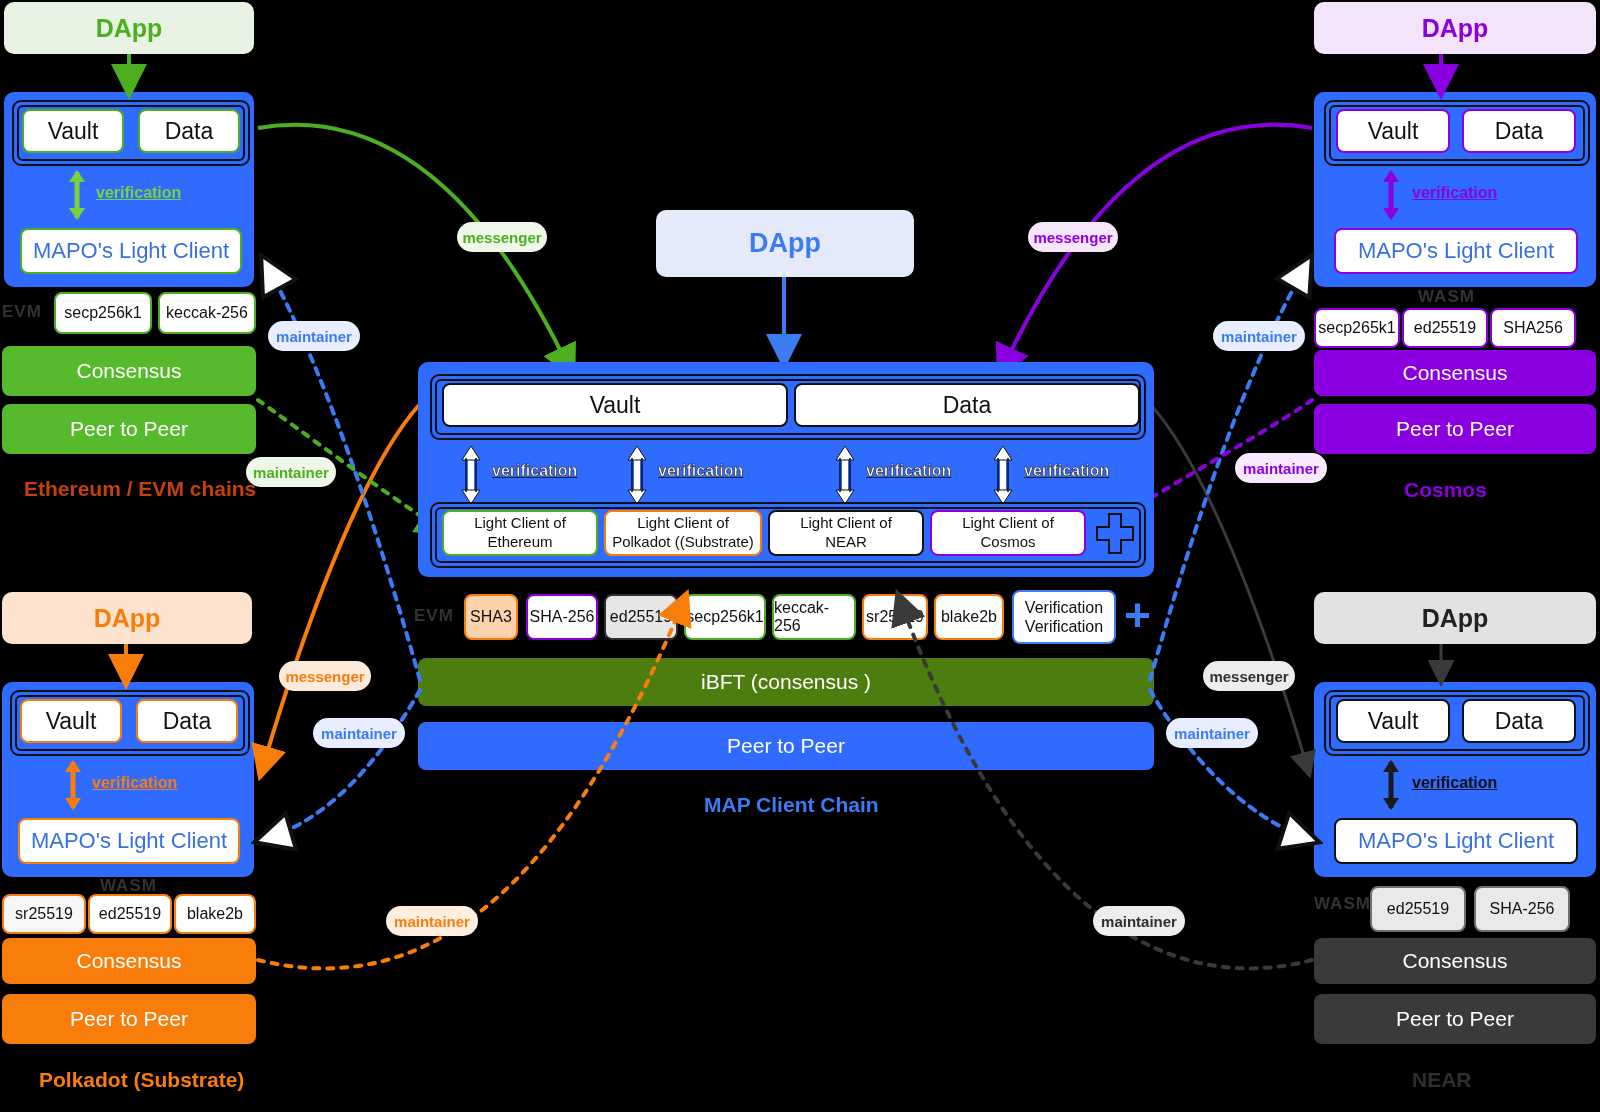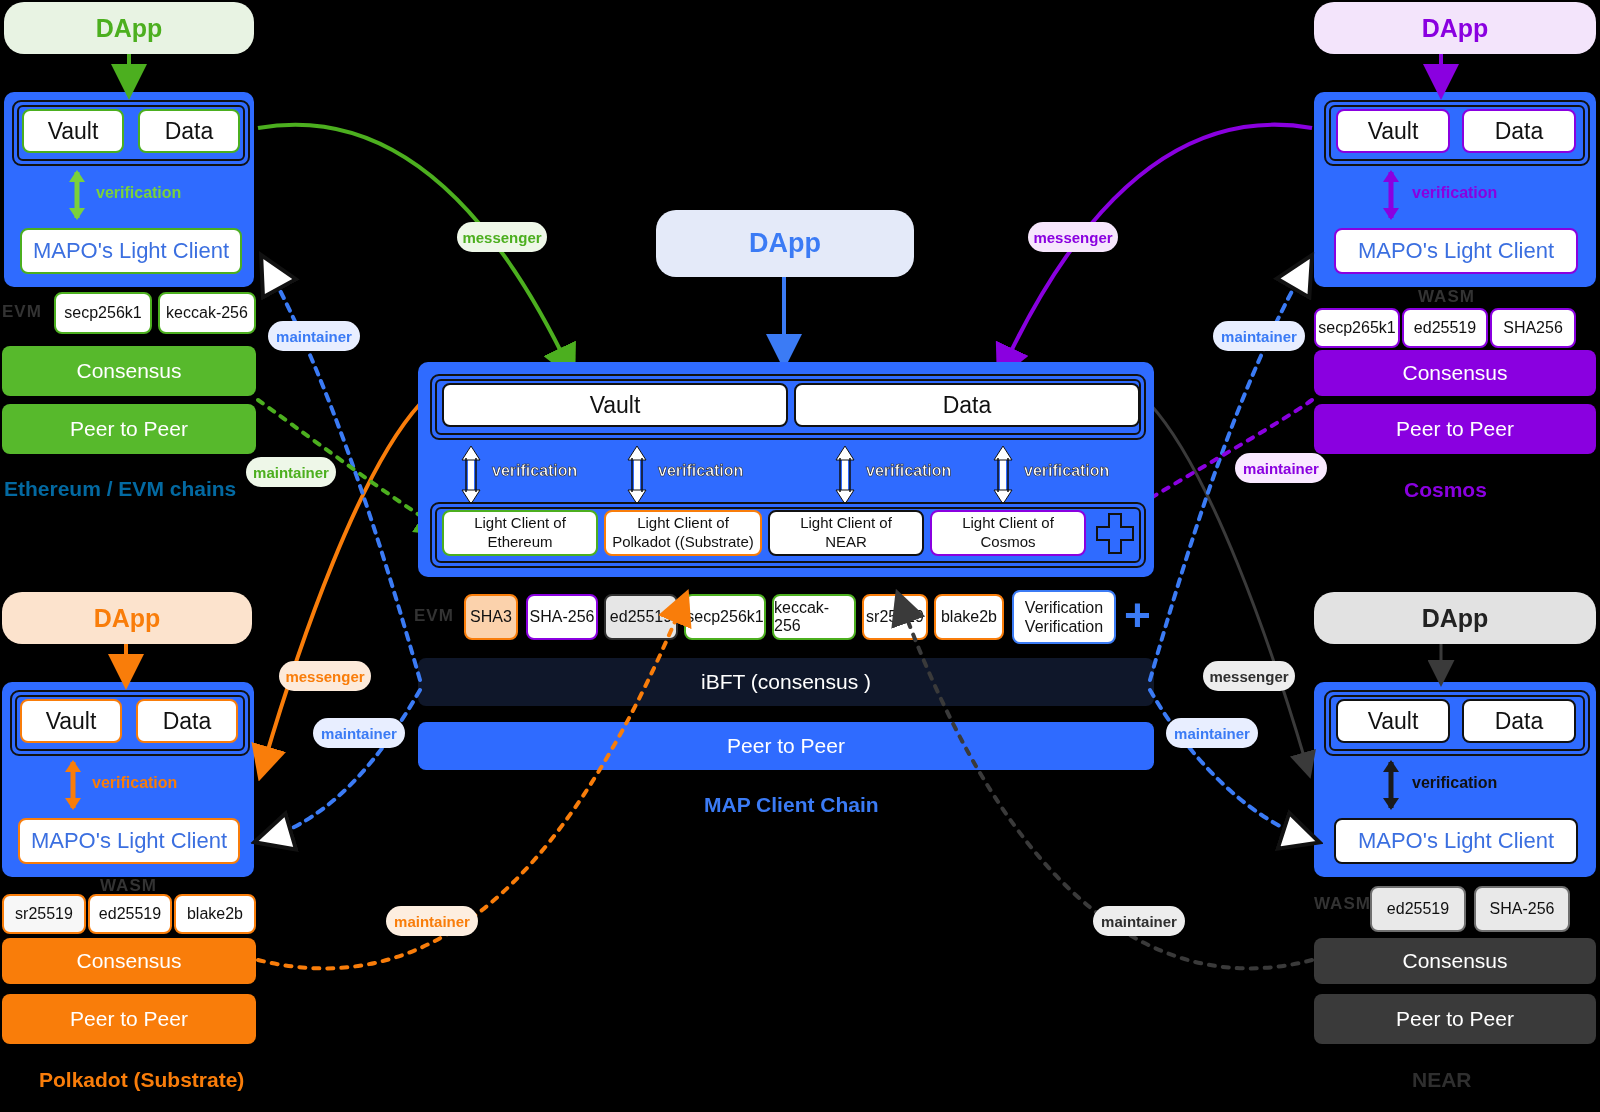--- a/index.html
+++ b/index.html
@@ -3,30 +3,30 @@
 <meta charset="utf-8">
 <style>
   html,body{margin:0;padding:0;background:#000;}
   body{width:1600px;height:1112px;position:relative;overflow:hidden;
        font-family:"Liberation Sans",sans-serif;}
   #stage{position:absolute;left:0;top:0;width:1600px;height:1112px;}
   svg.wires{position:absolute;left:0;top:0;width:1600px;height:1112px;pointer-events:none;z-index:5;}
   .node{position:absolute;box-sizing:border-box;}
 
   
-  .dapp{border-radius:20px;display:flex;align-items:center;justify-content:center;
+  .dapp{border-radius:10px;display:flex;align-items:center;justify-content:center;
         font-weight:bold;font-size:25px;}
   .chainbox{background:#2f6bff;border-radius:10px;}
   .dbl{position:absolute;border-radius:9px;border:2px solid #111;}
   .dbl::after{content:"";position:absolute;inset:3px;border:2px solid #111;border-radius:6px;}
   .cell{position:absolute;background:#fff;border-radius:8px;display:flex;
         align-items:center;justify-content:center;font-size:23px;color:#111;box-sizing:border-box;}
   .lcbox{position:absolute;background:#fff;border-radius:8px;display:flex;
          align-items:center;justify-content:center;font-size:22px;color:#3b6fe0;box-sizing:border-box;}
-  .verif{position:absolute;font-size:16px;font-weight:bold;}
+  .verif{position:absolute;font-size:16px;font-weight:bold;text-decoration:underline;}
   .prim{position:absolute;background:#fff;border-radius:8px;display:flex;align-items:center;
         justify-content:center;font-size:16px;color:#111;box-sizing:border-box;}
   .bar{position:absolute;border-radius:8px;display:flex;align-items:center;justify-content:center;
        color:#fff;font-size:21px;box-sizing:border-box;}
   .vmlabel{position:absolute;color:#333;font-weight:bold;font-size:17px;letter-spacing:1px;}
   .chainname{position:absolute;font-weight:bold;font-size:21px;}
   .pill{position:absolute;border-radius:16px;display:flex;align-items:center;
         justify-content:center;font-size:15px;font-weight:bold;z-index:7;box-sizing:border-box;}
   .plus{position:absolute;font-weight:bold;line-height:1;}
 </style>
@@ -117,21 +117,21 @@
   <div class="prim" style="left:158px;top:292px;width:98px;height:42px;border:2px solid #4caf1f;">
     <span>keccak-256</span>
     </div>
 
   <div class="bar" style="left:2px;top:346px;width:254px;height:50px;background:#57b92c;">
     <span>Consensus</span>
     </div>
   <div class="bar" style="left:2px;top:404px;width:254px;height:50px;background:#57b92c;">
     <span>Peer to Peer</span>
     </div>
-  <div class="chainname" style="left:4px;top:477px;color:#0369a1;">Ethereum / EVM chains</div>
+  <div class="chainname" style="left:24px;top:477px;color:#c2410c;">Ethereum / EVM chains</div>
 
   <div class="node dapp" style="left:1314px;top:2px;width:282px;height:52px;background:#f3e4fb;color:#8a00e0;">
     <span>DApp</span>
   </div>
 
   <div class="node chainbox" style="left:1314px;top:92px;width:282px;height:195px;">
     <div class="dbl" style="left:10px;top:8px;width:262px;height:62px;"></div>
     <div class="cell" style="left:22px;top:17px;width:114px;height:44px;border:2px solid #8a00e0;">
       <span>Vault</span>
       </div>
@@ -346,21 +346,21 @@
     </div>
   <div class="prim" style="left:934px;top:594px;width:70px;height:46px;border:2px solid #f97d0a;">
     <span>blake2b</span>
     </div>
   <div class="prim" style="left:1012px;top:590px;width:104px;height:54px;border:2px solid #3b7bf5;
               text-align:center;line-height:1.2;">
     <span>Verification Verification</span>
     </div>
   <div class="plus" style="left:1124px;top:592px;font-size:46px;color:#3b7bf5;">+</div>
 
-  <div class="bar" style="left:418px;top:658px;width:736px;height:48px;background:#0f172a;">
+  <div class="bar" style="left:418px;top:658px;width:736px;height:48px;background:#4d7c0f;">
     <span>iBFT (consensus )</span>
     </div>
   <div class="bar" style="left:418px;top:722px;width:736px;height:48px;background:#2f6bff;">
     <span>Peer to Peer</span>
     </div>
   <div class="chainname" style="left:704px;top:793px;color:#3b7bf5;">MAP Client Chain</div>
 
   <div class="pill" style="left:457px;top:222px;width:90px;height:30px;background:#eef7e8;color:#4caf1f;">
     <span>messenger</span>
     </div>

